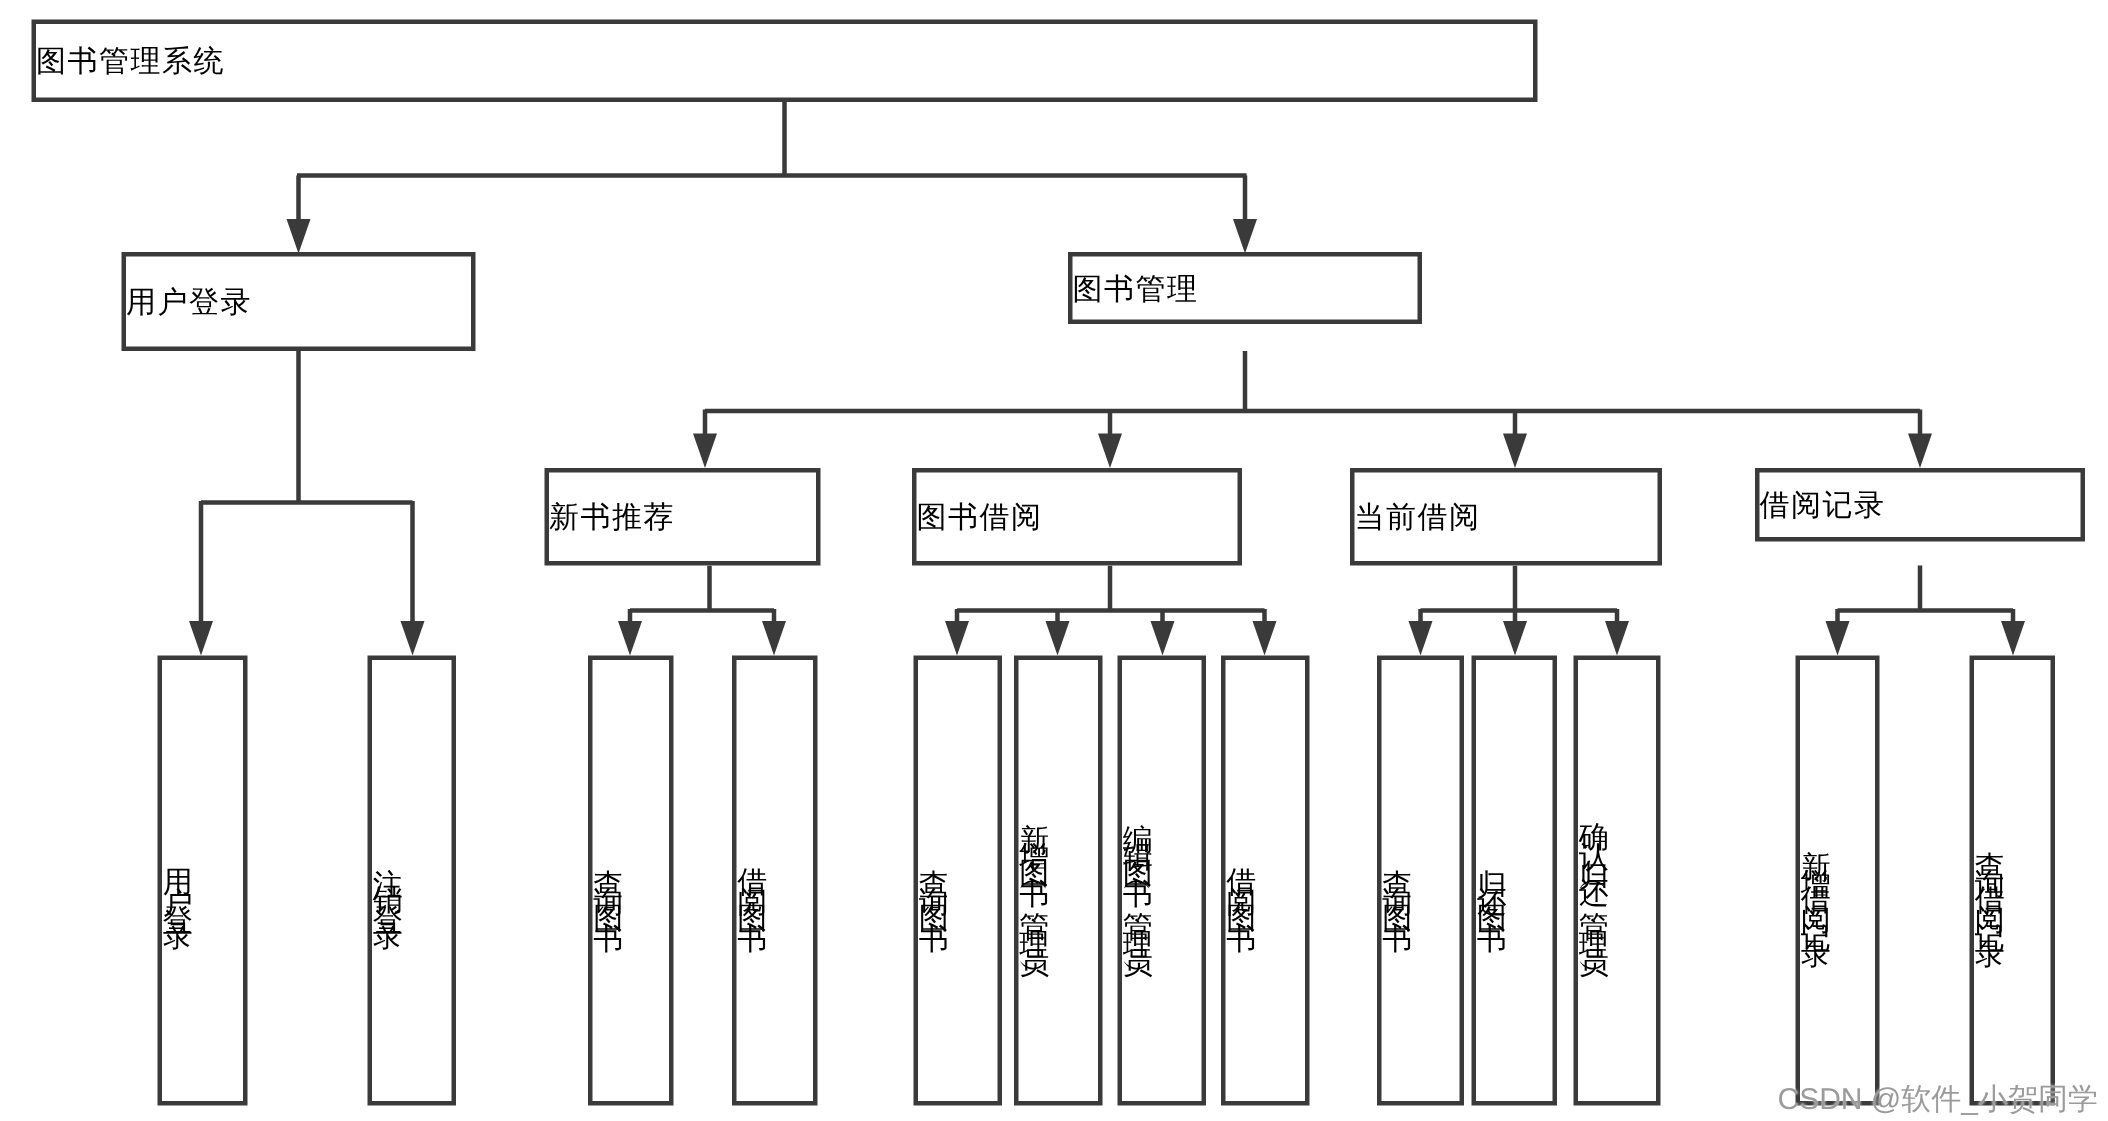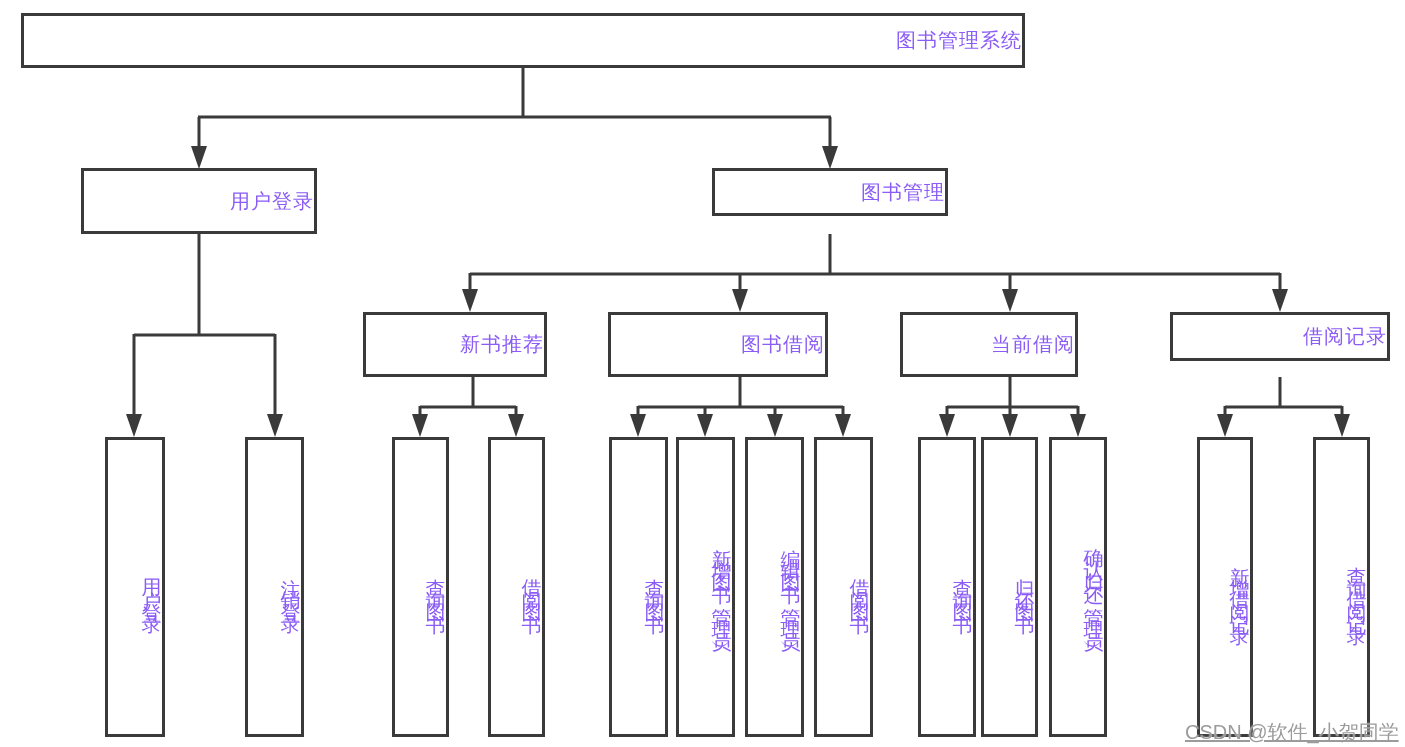--- a/index.html
+++ b/index.html
@@ -9,22 +9,22 @@
     background:#ffffff;
     font-family:"Liberation Sans","DejaVu Sans",sans-serif;
     overflow:hidden;
   }
   svg.connectors{position:absolute;left:0;top:0;width:1405px;height:747px;}
   .box{
     position:absolute;
     background:#ffffff;
     border:3px solid #3a3a3a;
     box-sizing:border-box;
-    display:flex;align-items:center;justify-content:flex-end;
-    color:#8b5cf6;
+    display:flex;align-items:center;justify-content:flex-start;
+    color:#000000;
   }
   .box.h span{
     font-size:20px;
     letter-spacing:1px;
     white-space:nowrap;
   }
   .box.v span{
     writing-mode:vertical-rl;
     text-orientation:mixed;
     font-size:20px;
@@ -32,21 +32,20 @@
     line-height:1;
   }
   .watermark{
     position:absolute;
     left:1185px;top:719px;
     font-size:20px;
     color:#9b9b9b;
     text-shadow:0 0 2px #ffffff;
     white-space:nowrap;
     z-index:5;
-    text-decoration:underline;
   }
 </style>
 </head>
 <body>
 
 <div class="canvas">
 
   <svg class="connectors" viewBox="0 0 1405 747" aria-hidden="true">
     <path fill="none" stroke="#3a3a3a" stroke-width="3" d="M523 66 V118
          M198 117 H831
@@ -114,21 +113,21 @@
   <div class="box h" style="left:712px;top:168px;width:236px;height:48px">
     <span>图书管理</span>
   </div>
 
   <div class="box h" style="left:363px;top:312px;width:184px;height:65px">
     <span>新书推荐</span>
   </div>
   <div class="box h" style="left:608px;top:312px;width:220px;height:65px">
     <span>图书借阅</span>
   </div>
-  <div class="box h" style="left:900px;top:312px;width:178px;height:65px">
+  <div class="box h" style="left:900px;top:312px;width:208px;height:65px">
     <span>当前借阅</span>
   </div>
   <div class="box h" style="left:1170px;top:312px;width:220px;height:49px">
     <span>借阅记录</span>
   </div>
 
   <div class="box v" style="left:105px;top:437px;width:60px;height:300px">
     <span>用户登录</span>
   </div>
   <div class="box v" style="left:245px;top:437px;width:59px;height:300px">

